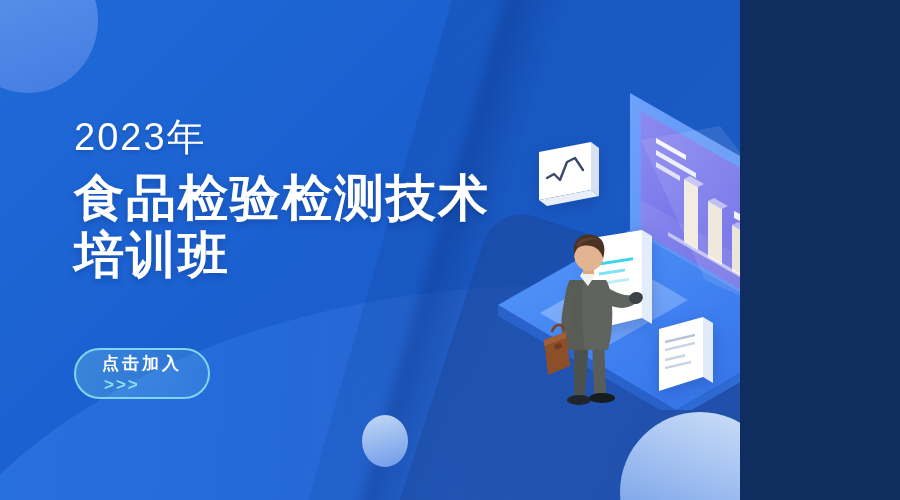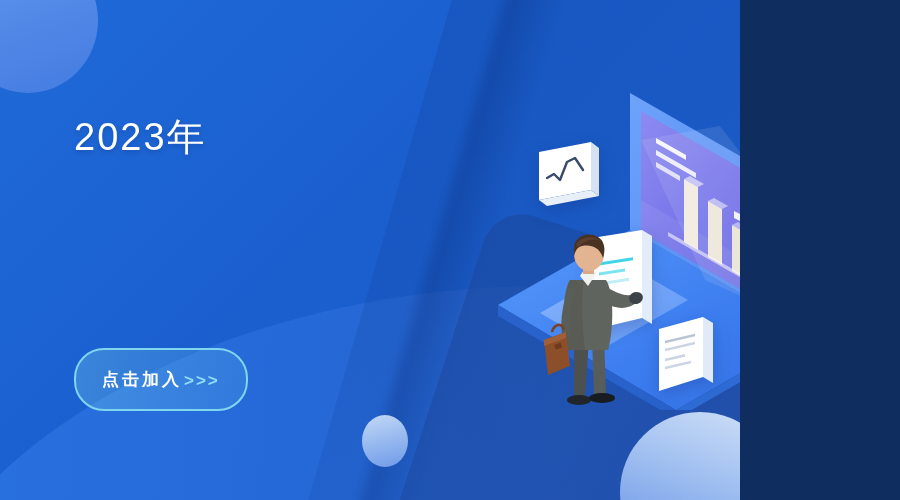--- a/index.html
+++ b/index.html
@@ -107,27 +107,28 @@
     letter-spacing: 2px;
     max-width: 440px;
     text-shadow: 0 3px 6px rgba(0,30,90,0.28);
   }
 
   .cta {
     position: absolute;
     left: 74px; top: 348px;
     z-index: 8;
     display: inline-flex;
-    align-items: flex-end;
+    align-items: flex-start;
     justify-content: center;
-    padding: 18px 26px;
+    padding: 2px 26px;
     border: 2px solid #7fd6ef;
     border-radius: 30px;
     background: linear-gradient(100deg, rgba(130,216,240,0.30), rgba(110,200,238,0.16));
     cursor: pointer;
+    flex-direction: column;
   }
   .cta-label {
     font-size: 17px;
     font-weight: 700;
     color: #ffffff;
     letter-spacing: 3px;
   }
   .cta-arrows {
     font-size: 17px;
     font-weight: 700;
@@ -173,20 +174,24 @@
     <div class="diag-right"></div>
     <div class="diag-dark"></div>
     <div class="corner-dark"></div>
     <div class="circle-tl"></div>
     <div class="circle-mid"></div>
     <div class="circle-br"></div>
   </div>
 
   <div class="text-block">
     <div class="year">2023年</div>
+    <div class="headline">
+      <div>食品检验检测技术</div>
+      <div>培训班</div>
+    </div>
   </div>
 
   <div class="cta">
     <span class="cta-label">点击加入</span>
     <span class="cta-arrows">&gt;&gt;&gt;</span>
   </div>
 
   <div class="illus">
 
     <div class="cloud cloud-1">

